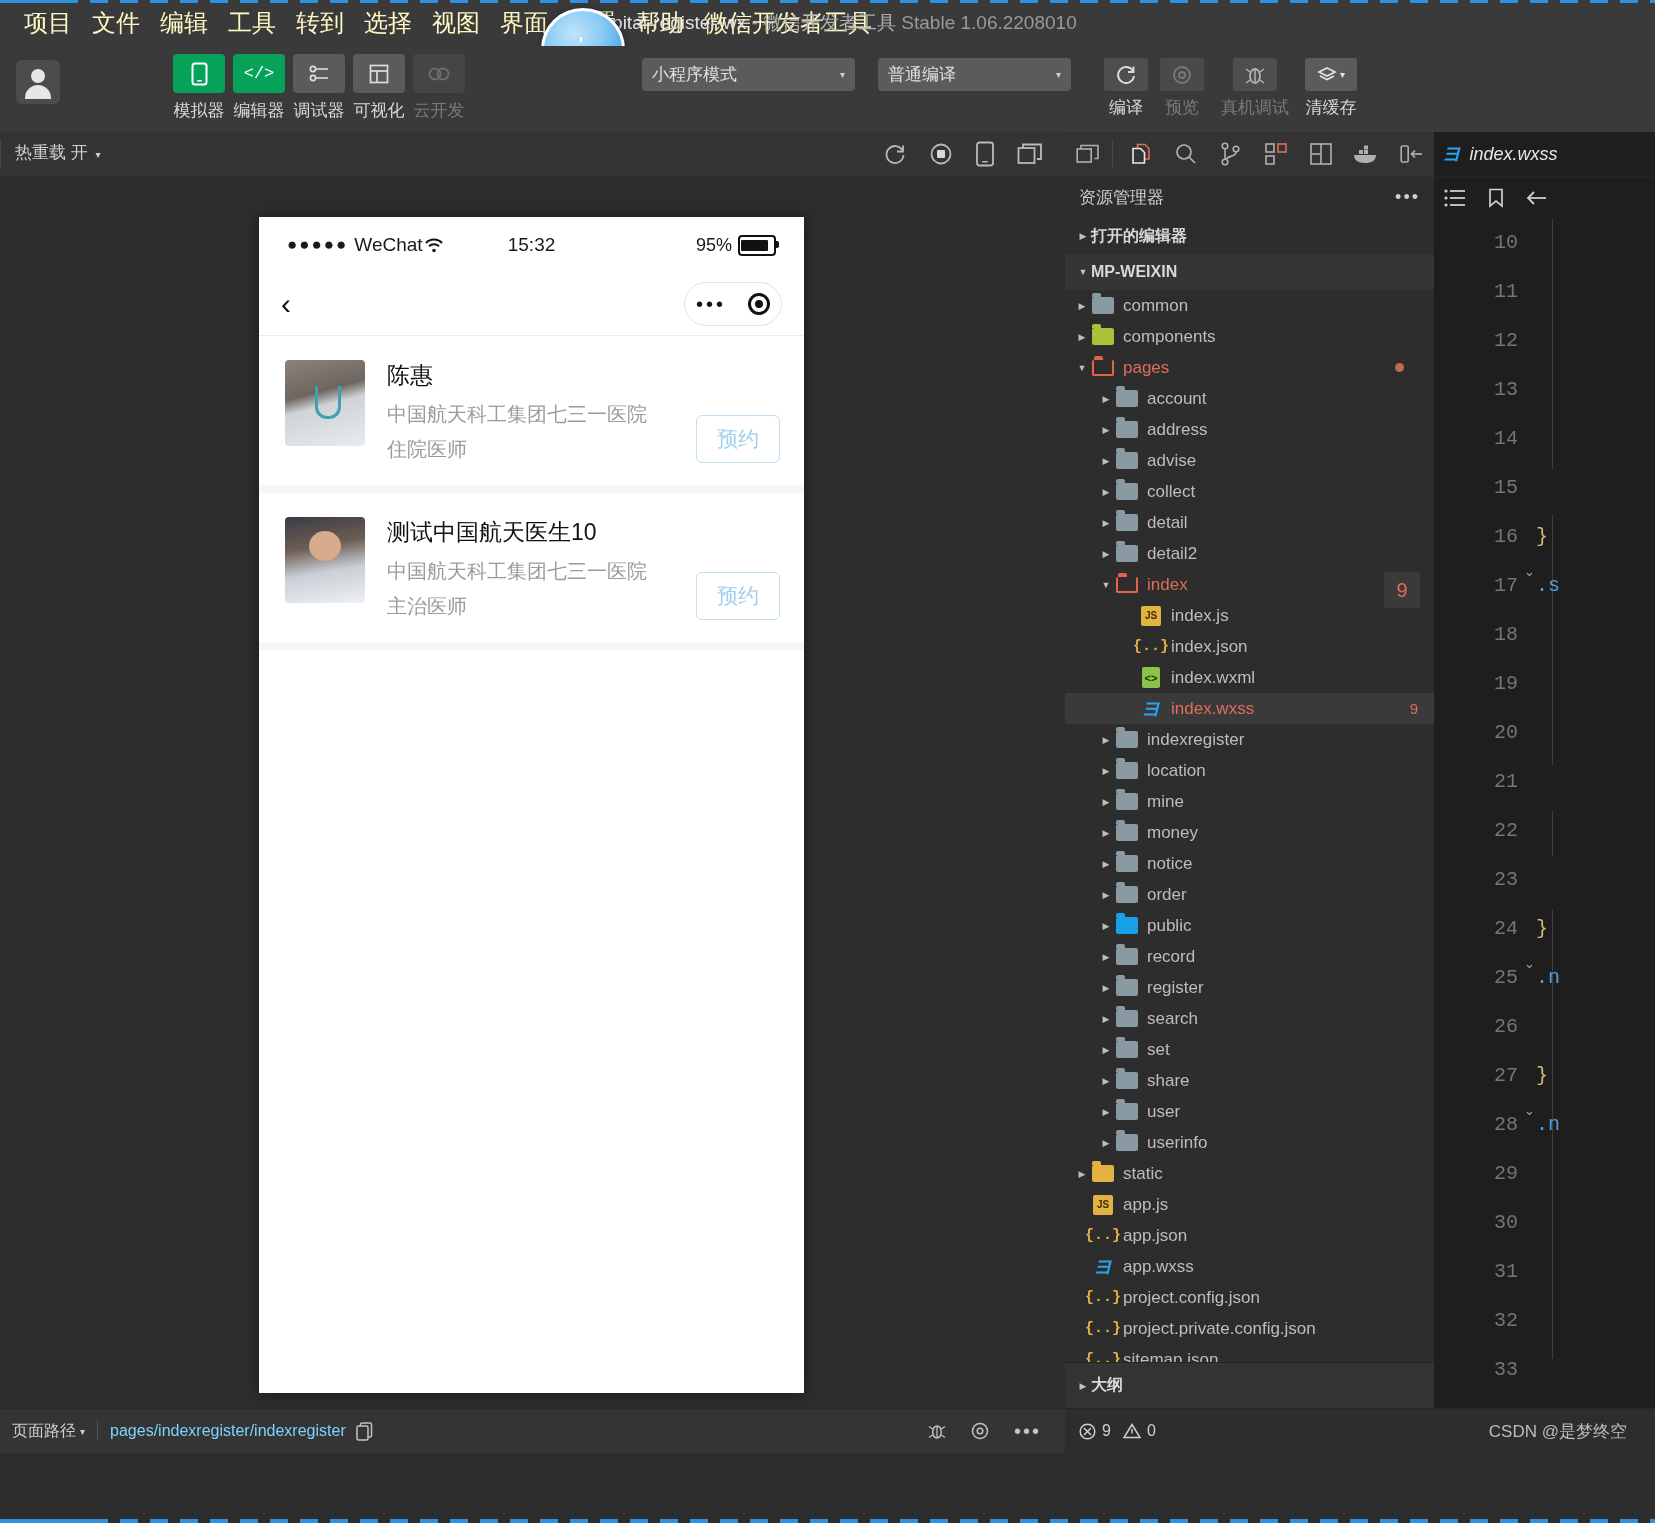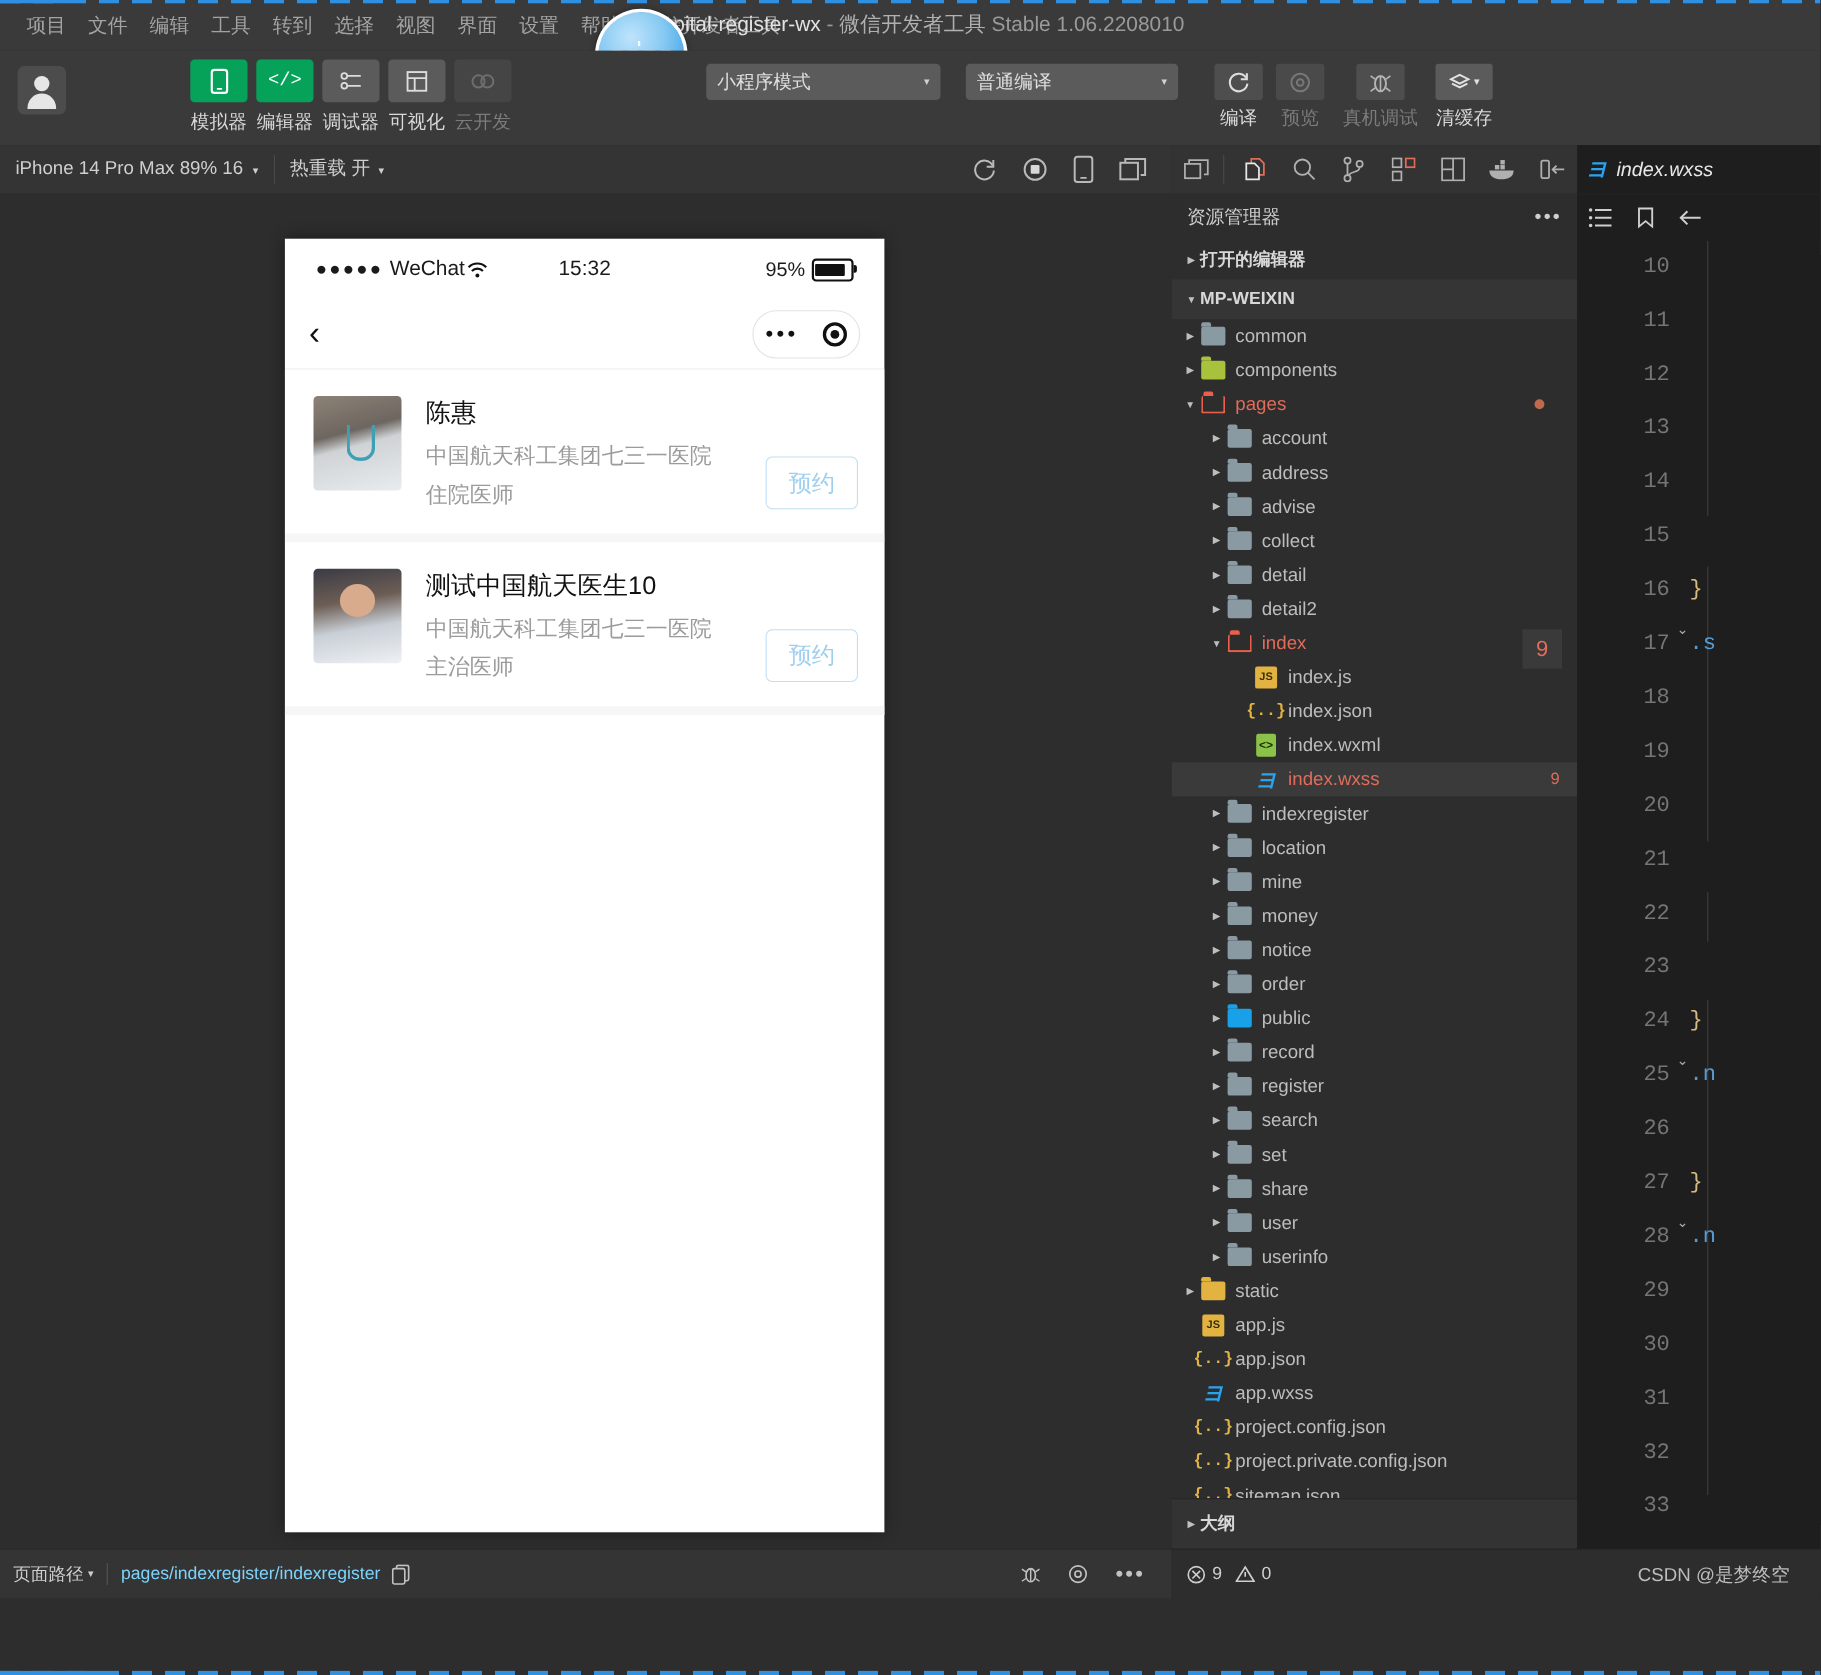--- a/index.html
+++ b/index.html
@@ -8,21 +8,21 @@
     background:#2d2d2d;
     font-family:"Liberation Sans","DejaVu Sans",sans-serif;
     color:#cccccc;
     -webkit-font-smoothing:antialiased;
   }
   #app{position:relative;width:1655px;height:1523px;}
 
   
   .titlebar{position:absolute;left:0;top:0;width:1655px;height:46px;background:#3a3a3a;}
   .menu{position:absolute;left:14px;top:6px;display:flex;align-items:center;gap:0;}
-  .menu-item{padding:2px 10px;font-size:18px;color:#a3a3a3;line-height:30px;white-space:nowrap;cursor:default;}
+  .menu-item{padding:2px 10px;font-size:24px;color:#fef9c3;line-height:30px;white-space:nowrap;cursor:default;}
   .win-title{position:absolute;left:0;top:0;width:1655px;height:46px;line-height:46px;text-align:center;
     font-size:19px;color:#c8c8c8;pointer-events:none;}
   .win-title .proj{color:#e2e2e2;}
   .win-title .sep{color:#9a9a9a;}
   .win-title .app{color:#b0b0b0;}
   .win-title .ver{color:#9a9a9a;}
   .top-accent{position:absolute;left:0;top:0;width:1655px;height:3px;
     background:repeating-linear-gradient(90deg,#2f8fe0 0 18px,transparent 18px 30px);}
   .top-accent-solid{position:absolute;left:0;top:0;width:60px;height:3px;background:#2f8fe0;}
 
@@ -321,24 +321,20 @@
       <svg width="20" height="18" viewBox="0 0 20 18">
           <path d="M10 2 L18 6 L10 10 L2 6 Z" fill="none" stroke="#e2e2e2" stroke-width="1.7"></path>
           <path d="M3 10 L10 13.5 L17 10" fill="none" stroke="#e2e2e2" stroke-width="1.7"></path>
         </svg>
       <span style="font-size:10px;color:#e2e2e2;margin-left:3px;">▾</span>
     </div>
     <div class="rt-lab" style="left:1291px;width:80px;text-align:center;">清缓存</div>
   </div>
 
   <div class="simbar">
-    <div class="dev">
-      <span>iPhone 14 Pro Max 89% 16</span>
-      <span style="font-size:10px;margin-left:4px;">▾</span>
-    </div>
     <div class="vdiv"></div>
     <div class="hot">
       <span>热重载 开</span>
       <span style="font-size:10px;margin-left:3px;">▾</span>
     </div>
     <div class="right">
       <span>
         <svg width="24" height="24" viewBox="0 0 24 24">
             <path d="M19.5 8.5 A8.5 8.5 0 1 0 20.5 13" fill="none" stroke="#b9b9b9" stroke-width="1.8"></path>
             <path d="M20 3.5 L20 9.5 L14 9.5" fill="none" stroke="#b9b9b9" stroke-width="1.8"></path>

